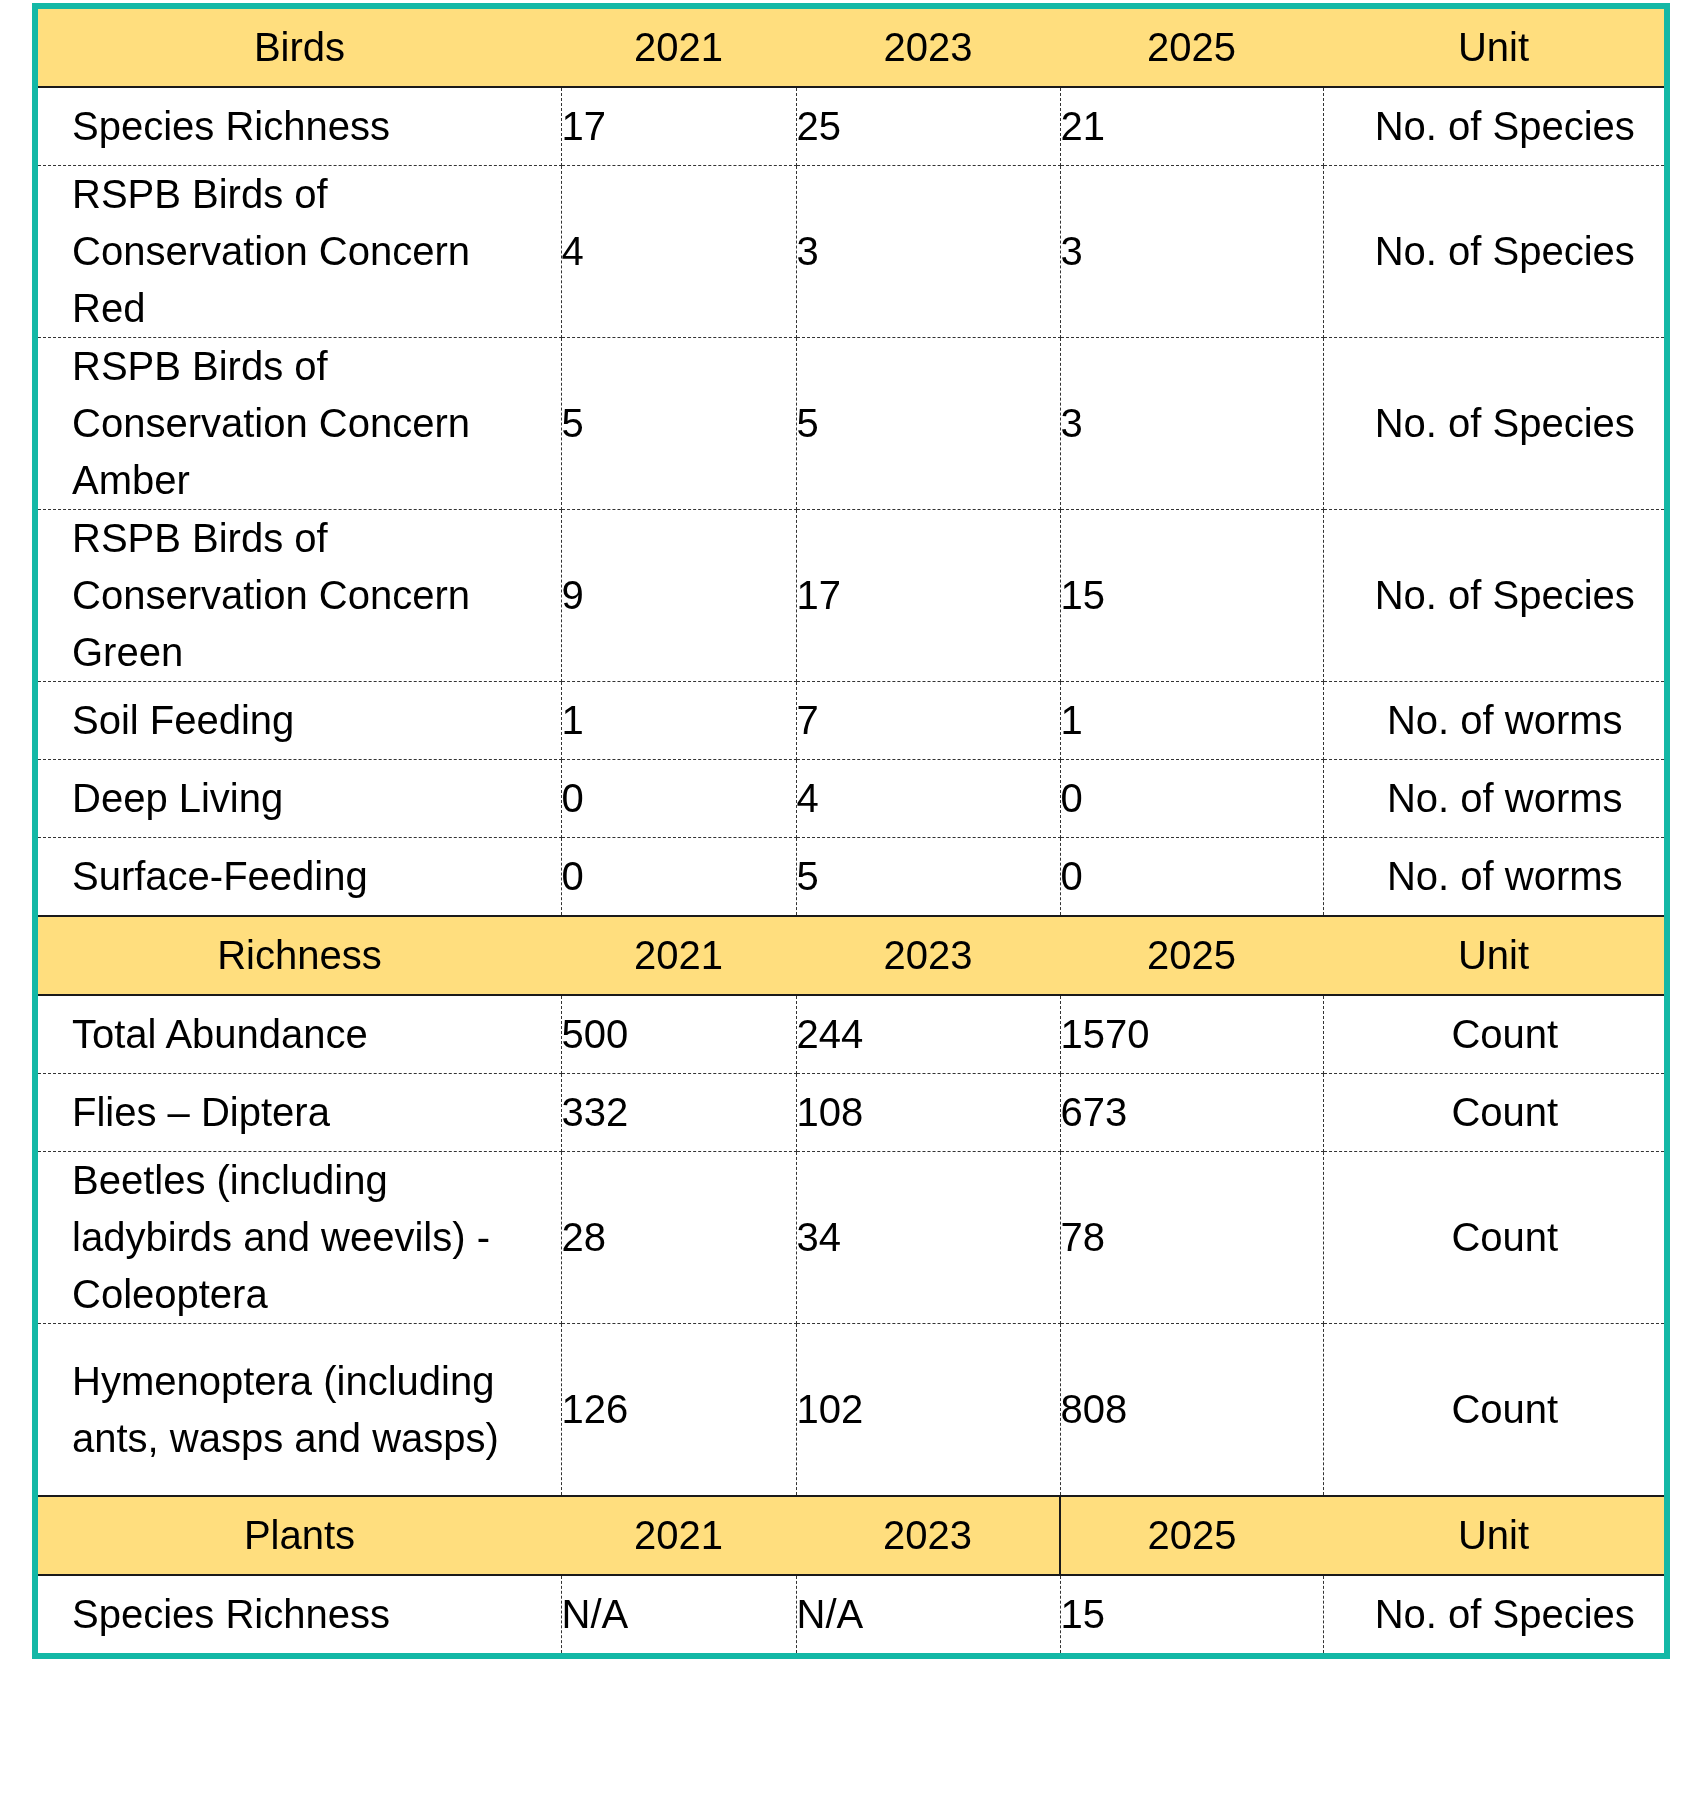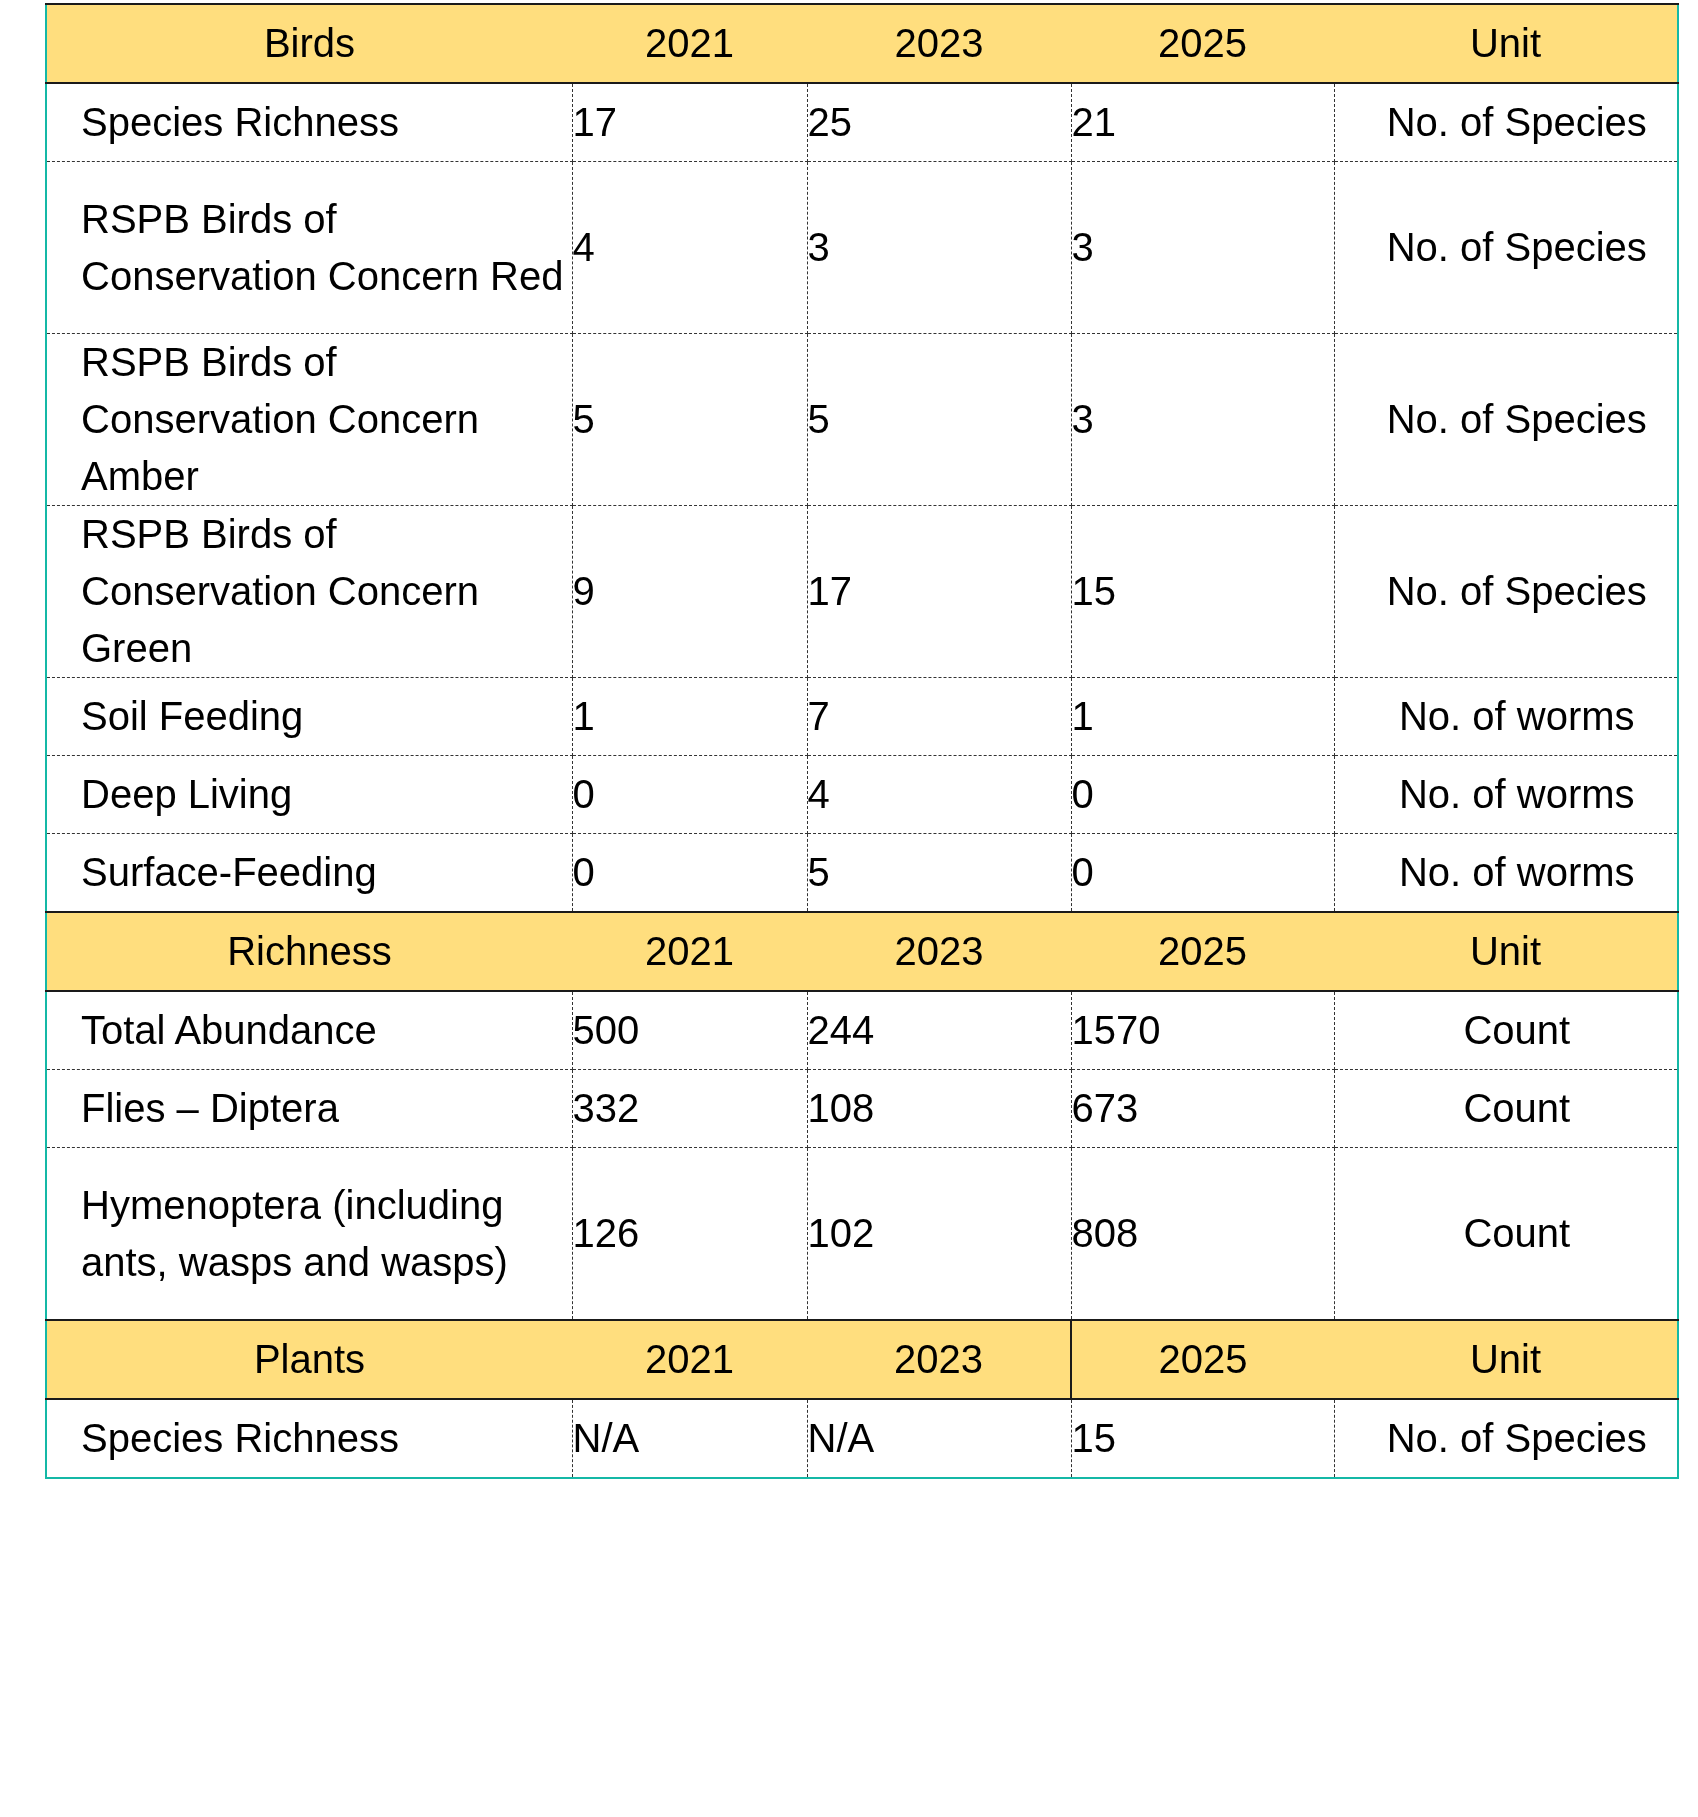--- a/index.html
+++ b/index.html
@@ -1,22 +1,21 @@
 <!DOCTYPE html>
 <html><head>
   <meta charset="utf-8">
   <style>
     html, body { margin: 0; padding: 0; background: #ffffff; }
     body { width: 1698px; height: 1817px; position: relative; overflow: hidden;
            font-family: "Liberation Sans", "DejaVu Sans", sans-serif; color: #000; }
     table.survey {
       position: absolute; left: 32px; top: 3px; width: 1632px;
       border-collapse: collapse; table-layout: fixed;
-      border: 2px solid #14b8a6;
-      margin-left: 13px;
+      border: 6px solid #14b8a6;
     }
     col.c0 { width: 526px; }
     col.c1 { width: 235px; }
     col.c2 { width: 264px; }
     col.c3 { width: 263px; }
     col.c4 { width: 344px; }
     td, th { font-size: 40px; line-height: 57px; padding: 0; font-weight: normal; }
     tr.hdr th {
       background: #FFDE7E; height: 77px; text-align: center;
       border-top: 2.5px solid #1a1a1a; border-bottom: 2.5px solid #1a1a1a;
@@ -121,20 +120,27 @@
       <td class="unit">Count</td>
     </tr>
     <tr class="row r1">
       <td class="label">Flies – Diptera</td>
       <td>332</td>
       <td>108</td>
       <td>673</td>
       <td class="unit">Count</td>
     </tr>
     <tr class="row r3">
+      <td class="label">Beetles (including ladybirds and weevils) - Coleoptera</td>
+      <td>28</td>
+      <td>34</td>
+      <td>78</td>
+      <td class="unit">Count</td>
+    </tr>
+    <tr class="row r3">
       <td class="label">Hymenoptera (including ants, wasps and wasps)</td>
       <td>126</td>
       <td>102</td>
       <td>808</td>
       <td class="unit">Count</td>
     </tr>
 
     <tr class="hdr">
       <th>Plants</th>
       <th>2021</th>

